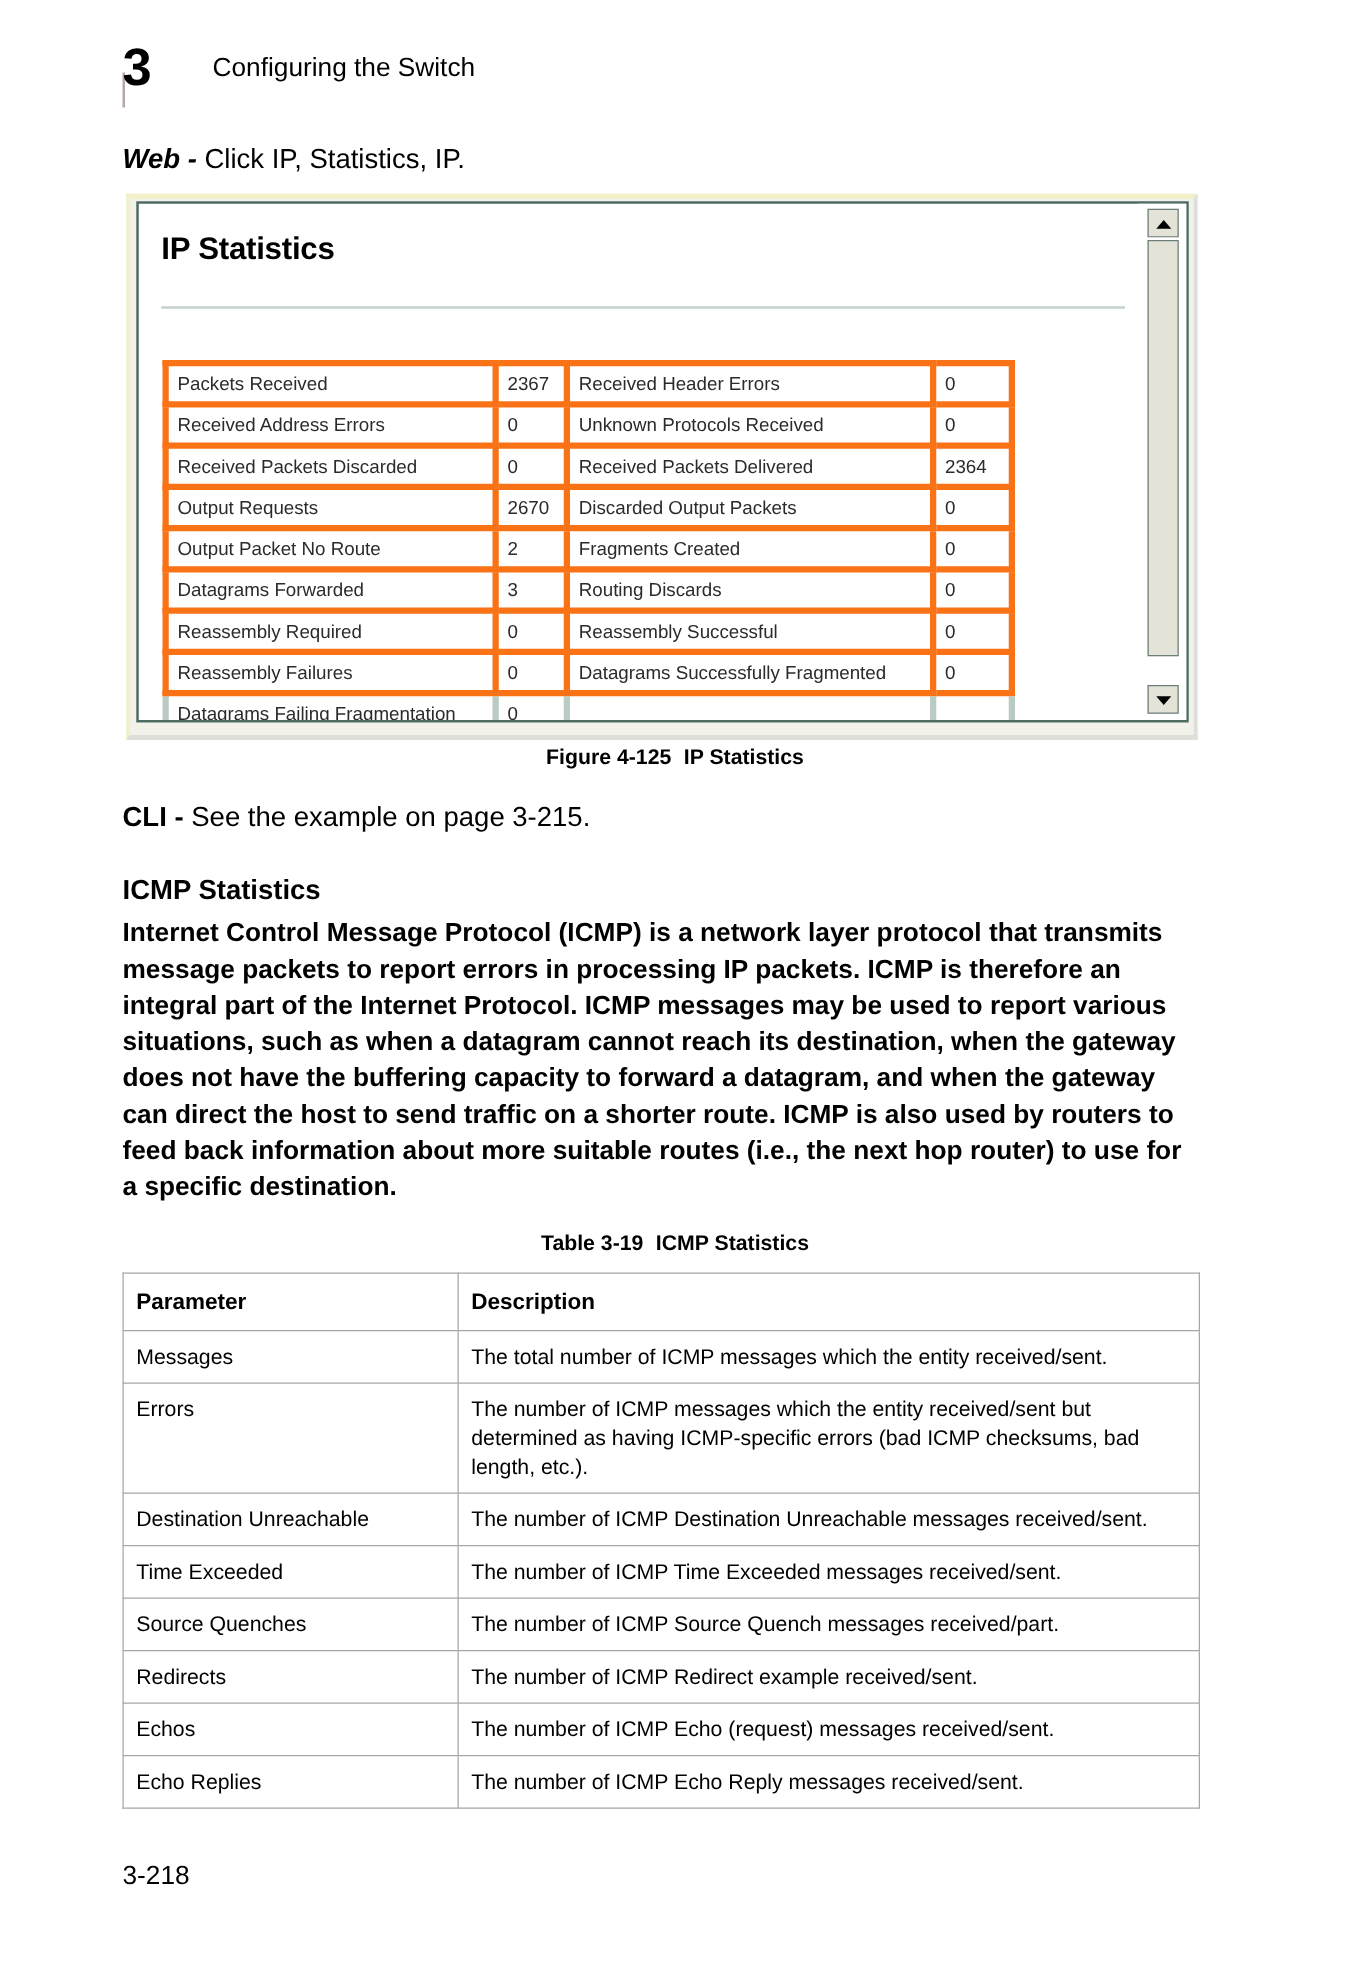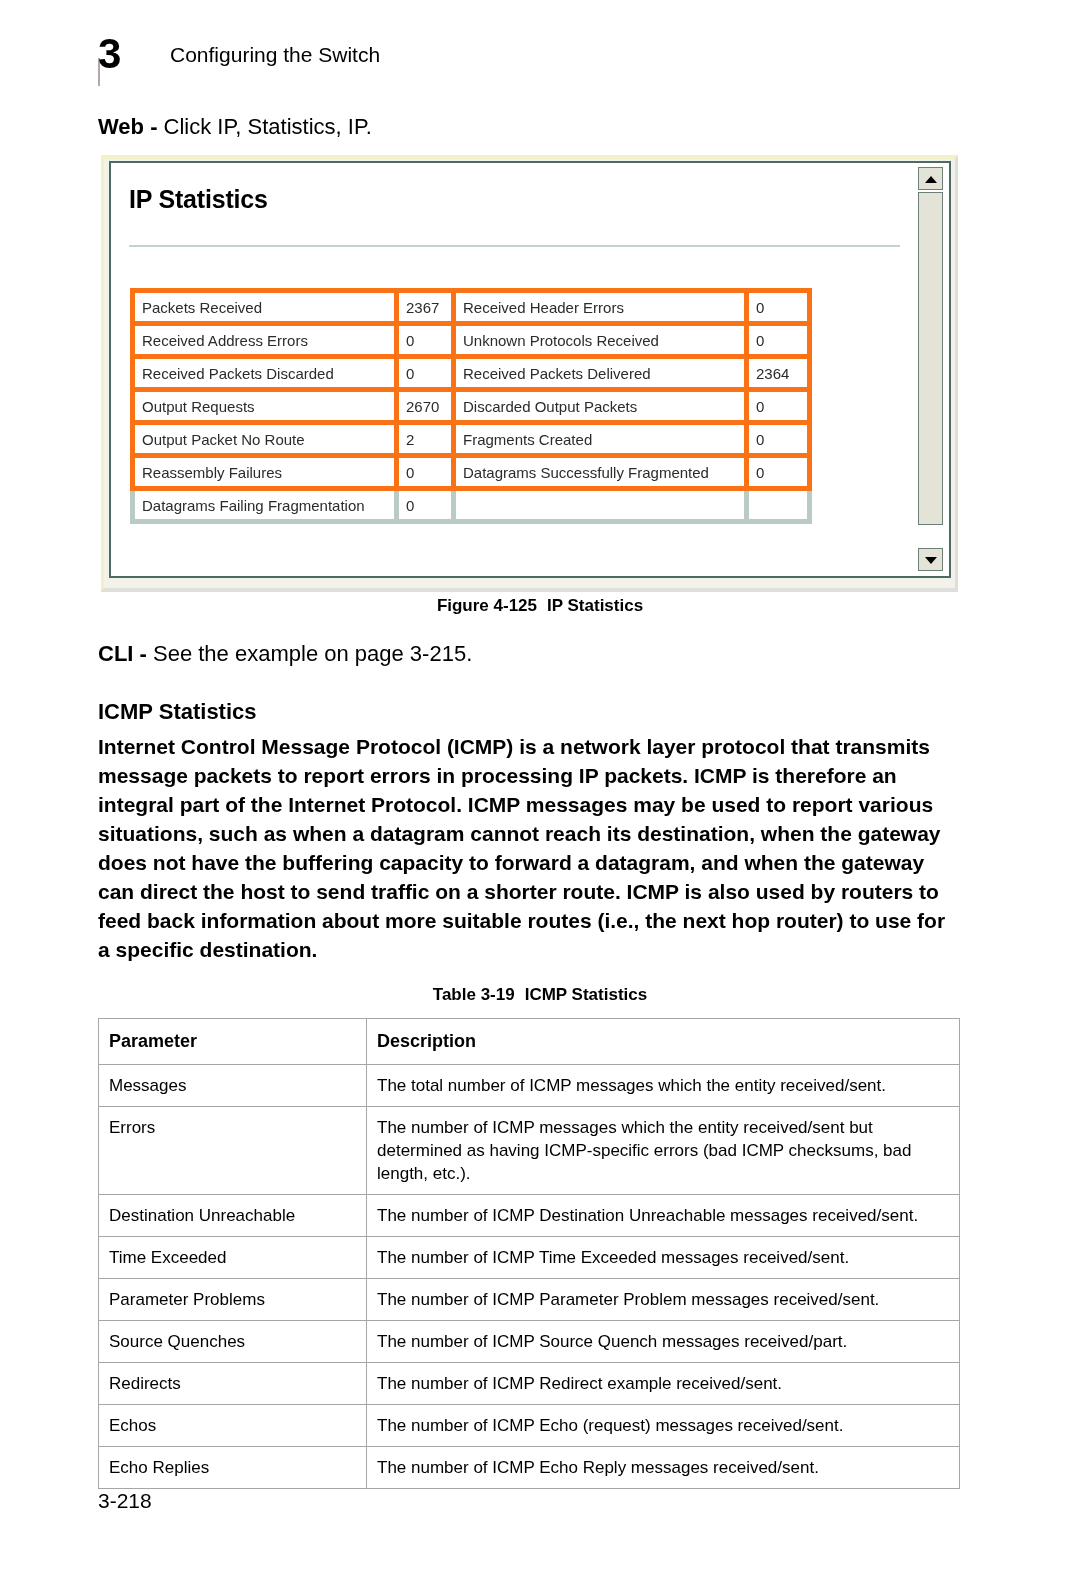--- a/index.html
+++ b/index.html
@@ -53,21 +53,21 @@
     color: #000;
   }
 
   
   .web-line {
     position: absolute;
     left: 98px;
     top: 114px;
     font-size: 22px;
   }
-  .web-line .b { font-weight: bold; }
+  .web-line .b { font-weight: bold; font-style: italic; }
 
   
   .panel {
     position: absolute;
     left: 101px;
     top: 155px;
     width: 857px;
     height: 437px;
     background: #f2f2ea;
     border-top: 4px solid #f2f0c8;
@@ -312,20 +312,32 @@
           <tr>
             <td class="lbl-a">Output Requests</td>
             <td class="val-a">2670</td>
             <td class="lbl-b">Discarded Output Packets</td>
             <td class="val-b">0</td>
           </tr>
           <tr>
             <td class="lbl-a">Output Packet No Route</td>
             <td class="val-a">2</td>
             <td class="lbl-b">Fragments Created</td>
+            <td class="val-b">0</td>
+          </tr>
+          <tr>
+            <td class="lbl-a">Datagrams Forwarded</td>
+            <td class="val-a">3</td>
+            <td class="lbl-b">Routing Discards</td>
+            <td class="val-b">0</td>
+          </tr>
+          <tr>
+            <td class="lbl-a">Reassembly Required</td>
+            <td class="val-a">0</td>
+            <td class="lbl-b">Reassembly Successful</td>
             <td class="val-b">0</td>
           </tr>
           <tr>
             <td class="lbl-a">Reassembly Failures</td>
             <td class="val-a">0</td>
             <td class="lbl-b">Datagrams Successfully Fragmented</td>
             <td class="val-b">0</td>
           </tr>
           <tr class="blankrow">
             <td class="lbl-a">Datagrams Failing Fragmentation</td>
@@ -383,24 +395,20 @@
     </tr>
     <tr>
       <td>Destination Unreachable</td>
       <td>The number of ICMP Destination Unreachable messages received/sent.</td>
     </tr>
     <tr>
       <td>Time Exceeded</td>
       <td>The number of ICMP Time Exceeded messages received/sent.</td>
     </tr>
     <tr>
-      <td>Parameter Problems</td>
-      <td>The number of ICMP Parameter Problem messages received/sent.</td>
-    </tr>
-    <tr>
       <td>Source Quenches</td>
       <td>The number of ICMP Source Quench messages received/part.</td>
     </tr>
     <tr>
       <td>Redirects</td>
       <td>The number of ICMP Redirect example received/sent.</td>
     </tr>
     <tr>
       <td>Echos</td>
       <td>The number of ICMP Echo (request) messages received/sent.</td>

